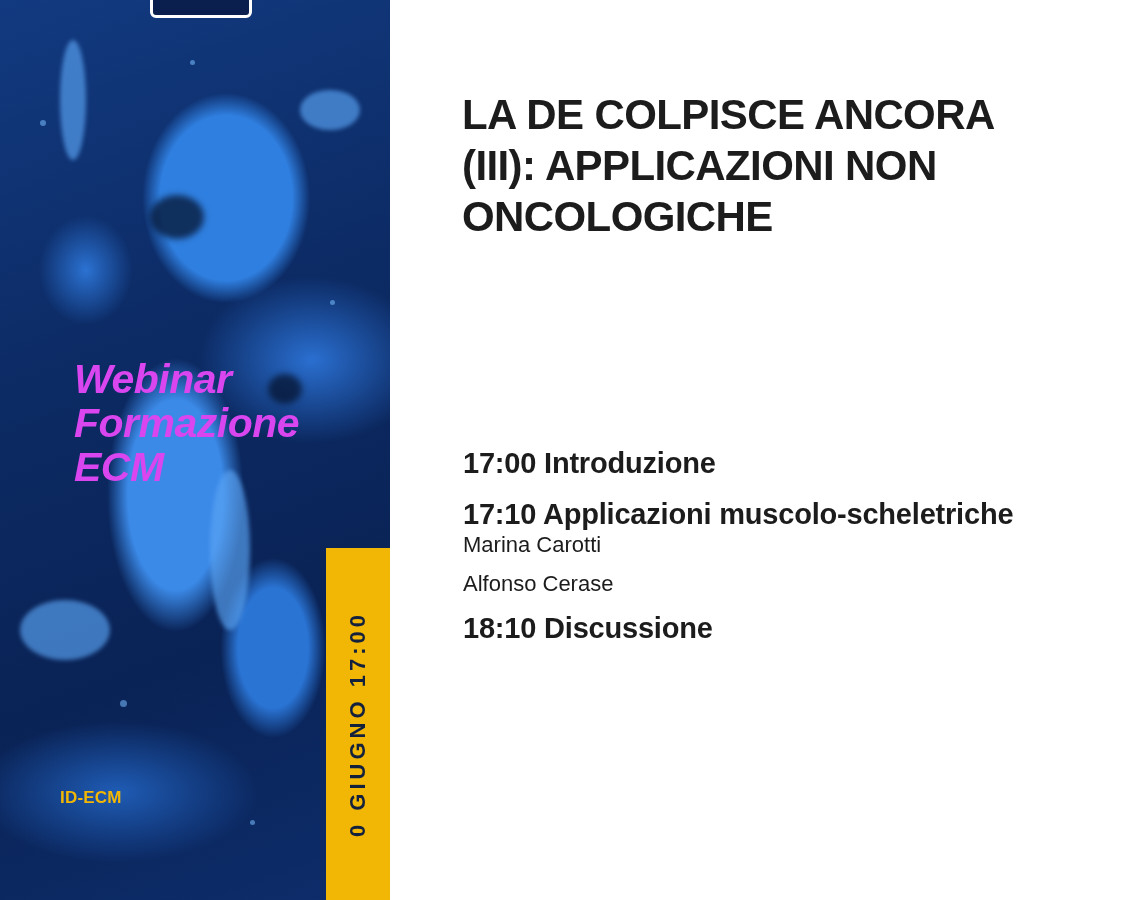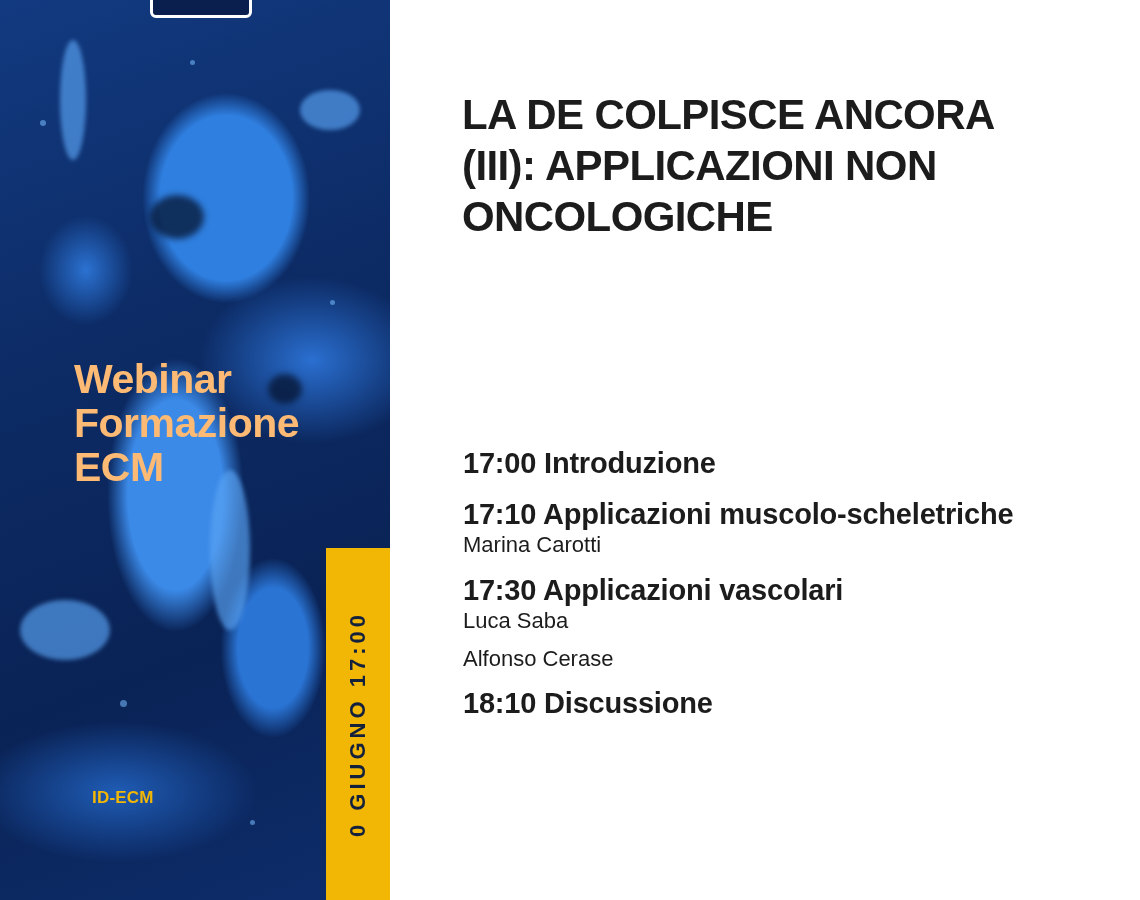--- a/index.html
+++ b/index.html
@@ -72,31 +72,32 @@
     border: 3px solid #ffffff;
     border-radius: 6px;
   }
 
   
   .webinar-title {
     position: absolute;
     left: 74px;
     top: 358px;
     width: 300px;
-    color: #fdba74;
+    color: #d946ef;
     font-size: 41px;
     line-height: 1.07;
     font-weight: bold;
     letter-spacing: -0.5px;
+    font-style: italic;
   }
 
   
   .idecm-label {
     position: absolute;
-    left: 92px;
+    left: 60px;
     top: 788px;
     color: #f2b705;
     font-size: 17px;
     font-weight: bold;
     letter-spacing: 0.2px;
   }
   .idecm-value {
     position: absolute;
     left: 76px;
     top: 812px;
@@ -219,24 +220,20 @@
     <div class="main-title">LA DE COLPISCE ANCORA (III): APPLICAZIONI NON ONCOLOGICHE</div>
     <div class="program">
         <div class="prog-item">
           <div class="prog-line">17:00 Introduzione</div>
         </div>
         <div class="prog-item">
           <div class="prog-line">17:10 Applicazioni muscolo-scheletriche</div>
           <div class="prog-speaker">Marina Carotti</div>
         </div>
         <div class="prog-item">
-          <div class="prog-line">17:30 Applicazioni vascolari</div>
-          <div class="prog-speaker">Luca Saba</div>
-        </div>
-        <div class="prog-item">
           <div class="prog-speaker">Alfonso Cerase</div>
         </div>
         <div class="prog-item">
           <div class="prog-line">18:10 Discussione</div>
         </div>
       </div>
   </div>
 
 </div>
 

